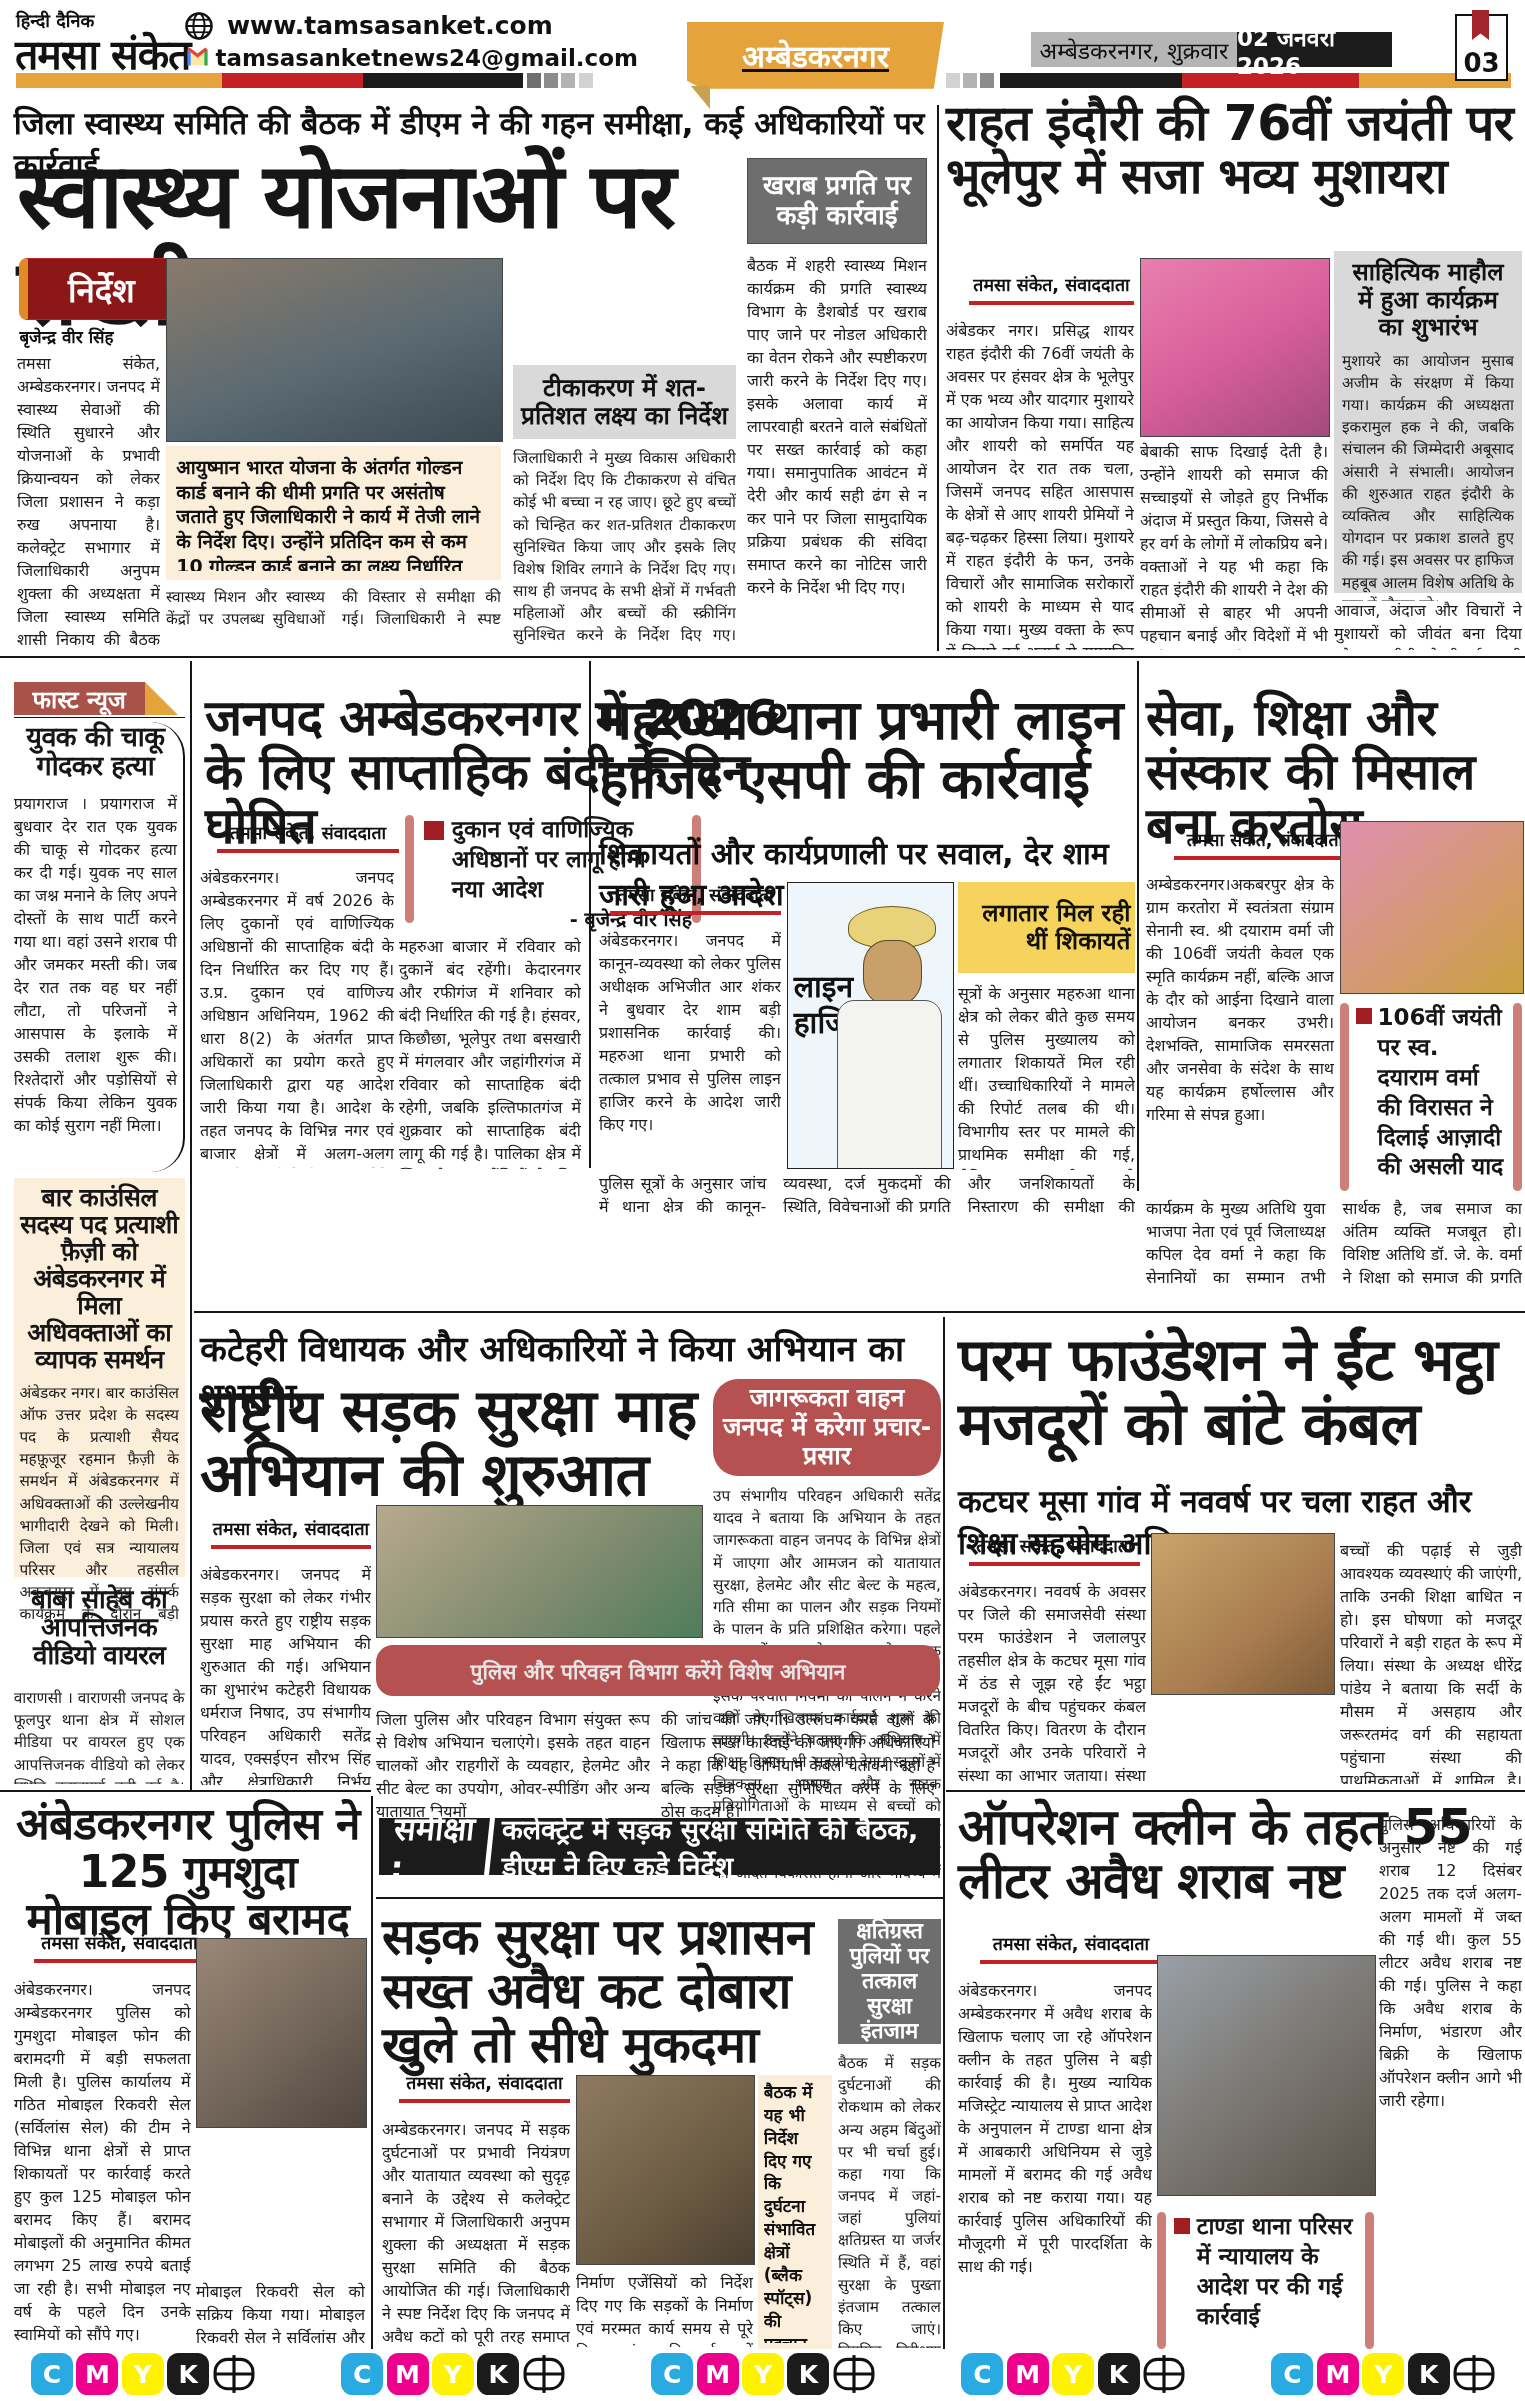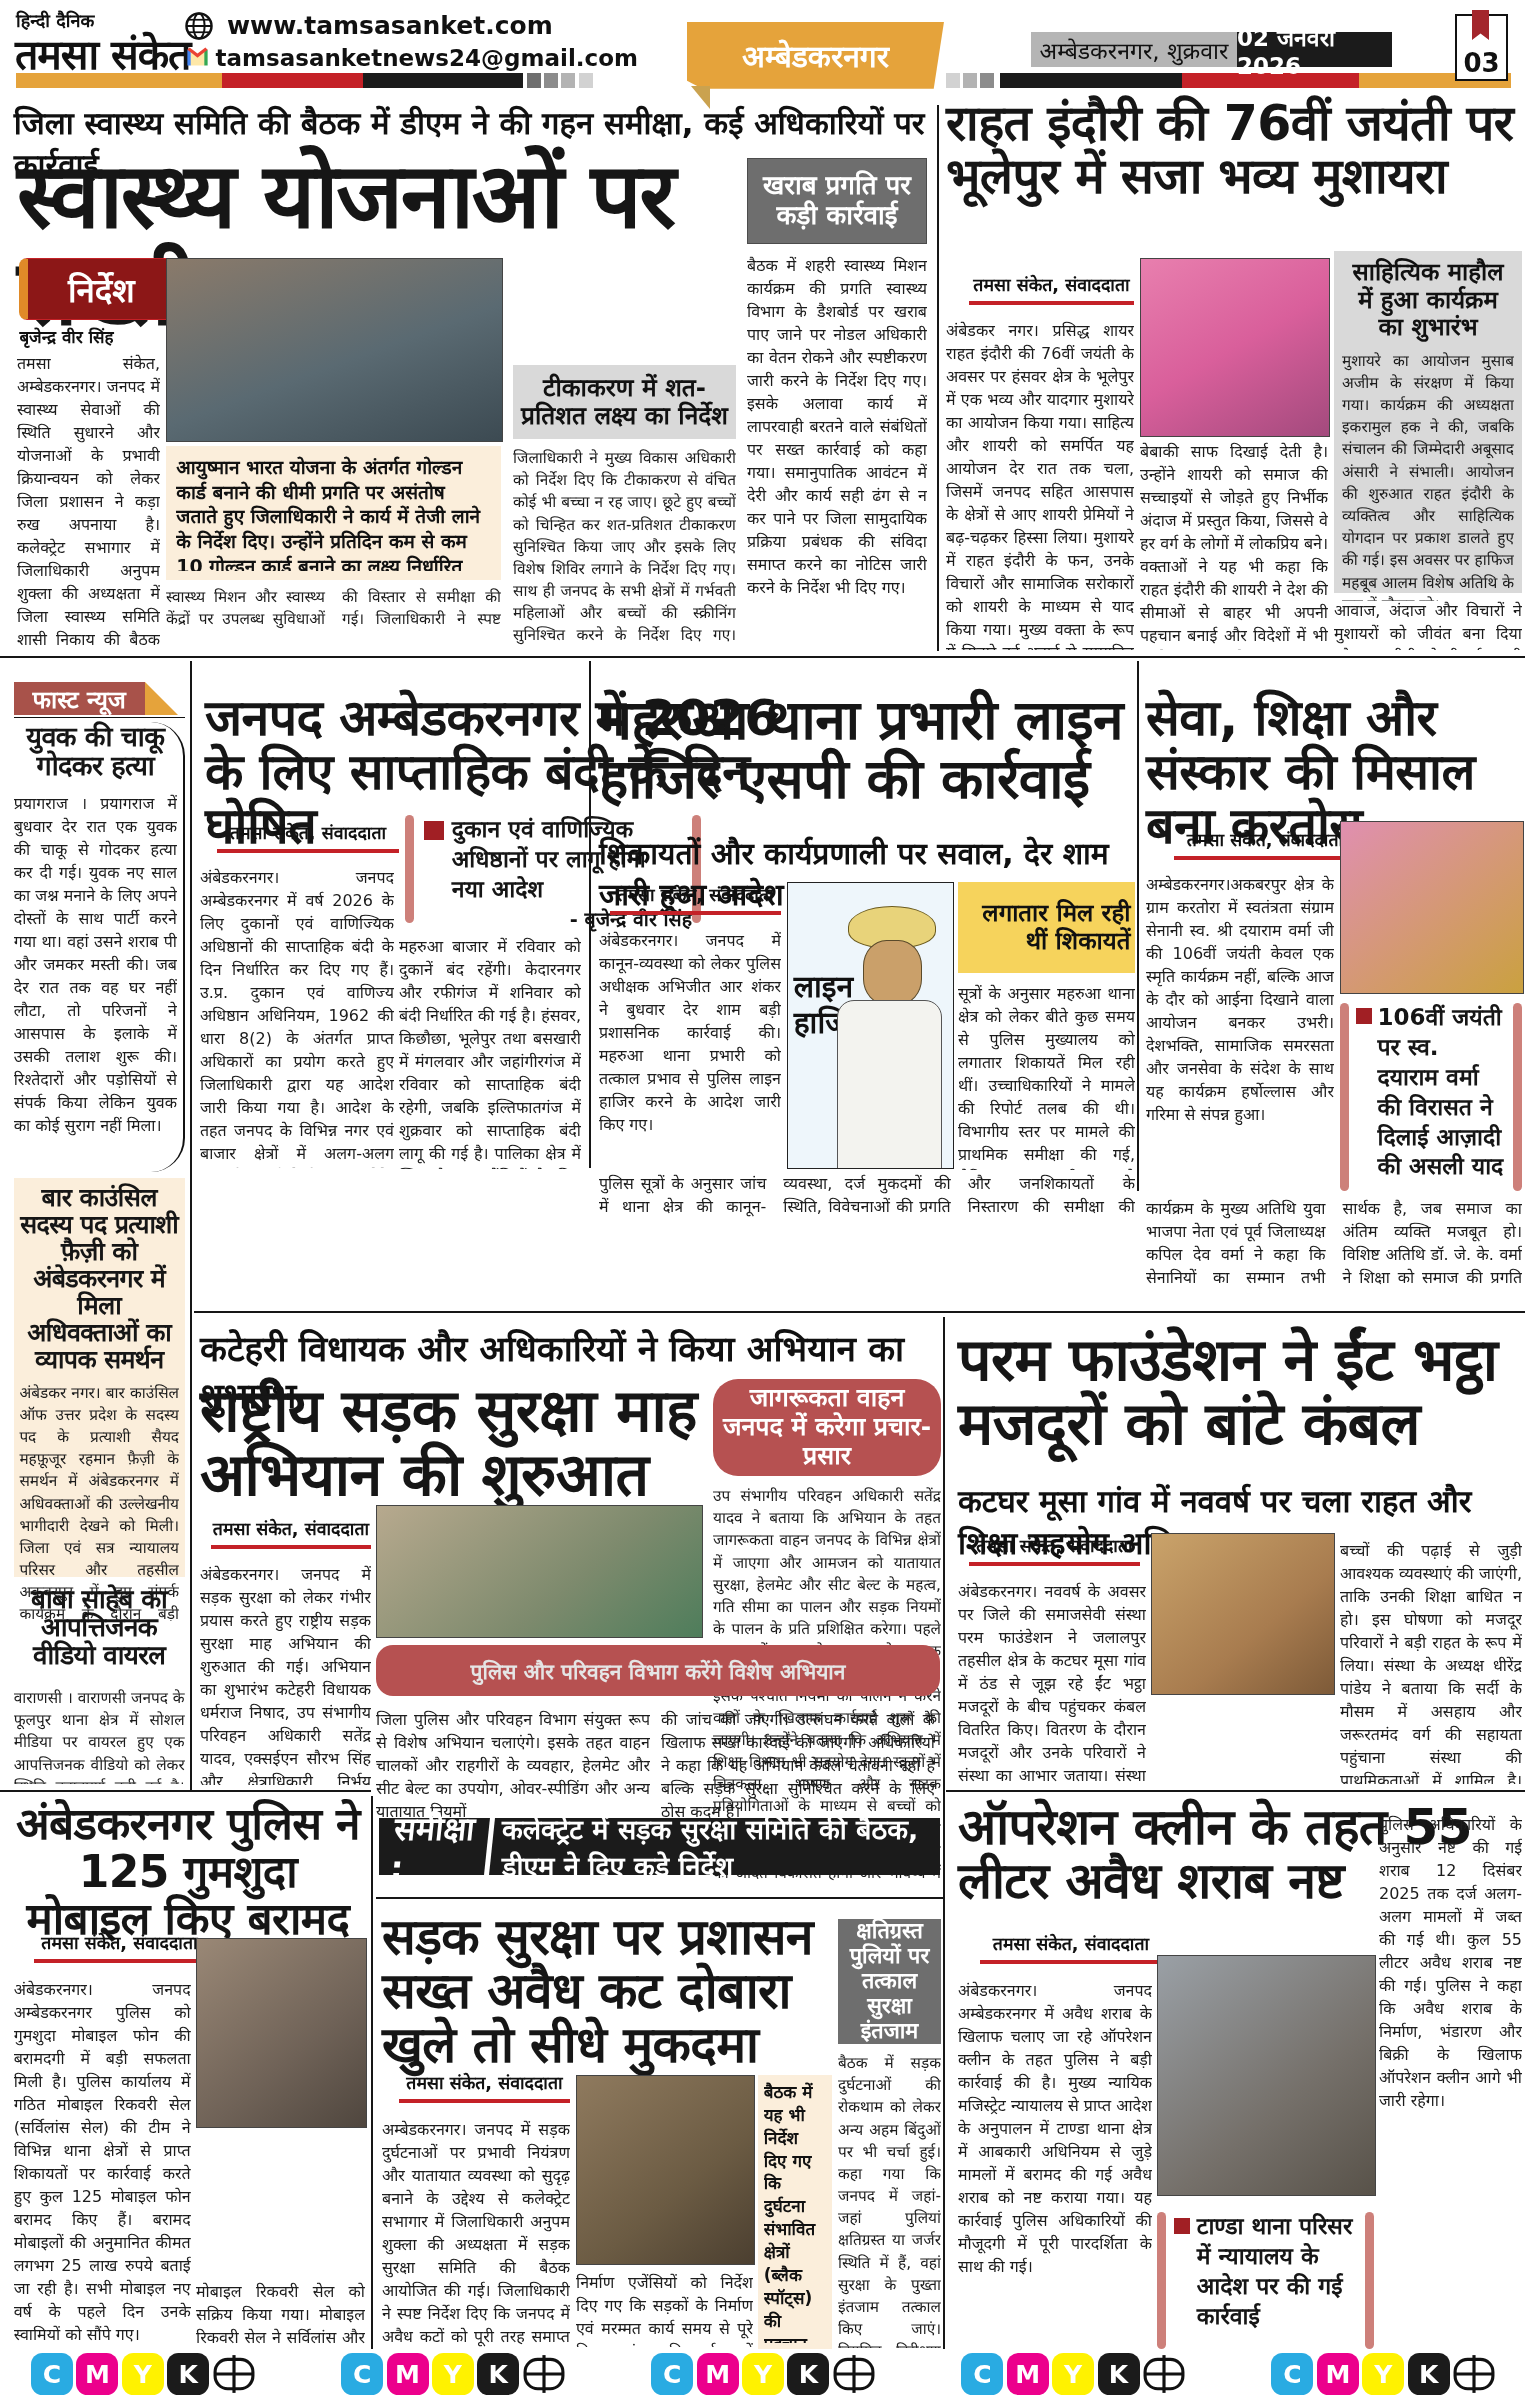--- a/index.html
+++ b/index.html
@@ -71,21 +71,21 @@
   <div class="abs" style="left:579px;top:73px;width:13.7px;height:15px;background:#d2d2d2;" data-name="strip-gray-4"></div>
 
   <div class="abs" style="left:946px;top:73px;width:13.7px;height:15px;background:#d2d2d2;" data-name="strip-gray-5"></div>
   <div class="abs" style="left:963px;top:73px;width:13.7px;height:15px;background:#b3b3b3;" data-name="strip-gray-6"></div>
   <div class="abs" style="left:980px;top:73px;width:13.7px;height:15px;background:#8c8c8c;" data-name="strip-gray-7"></div>
   <div class="abs" style="left:1000px;top:73px;width:182px;height:15px;background:#1B1B1B;" data-name="strip-black-right"></div>
   <div class="abs" style="left:1182px;top:73px;width:177px;height:15px;background:#C42127;" data-name="strip-red-right"></div>
   <div class="abs" style="left:1359px;top:73px;width:152px;height:15px;background:#E5A33B;" data-name="strip-yellow-right"></div>
 
   <div class="abs" style="left:687px;top:21.7px;width:257px;height:67px;background:#E5A33B;
-       clip-path:polygon(0 0,100% 0,96% 100%,6% 100%,0 88%);display:flex;align-items:center;justify-content:center;" data-name="edition-ribbon">
+       clip-path:polygon(0 0,100% 0,96% 100%,6% 100%,0 88%);display:flex;align-items:center;justify-content:center;text-decoration:underline;" data-name="edition-ribbon">
     <span style="color:#fff;font-size:30px;font-weight:bold;" data-name="edition-ribbon-label">अम्बेडकरनगर</span>
   </div>
   <div class="abs" style="left:691px;top:86px;width:0;height:0;border-left:19.4px solid transparent;border-top:23px solid #caa24f;" data-name="edition-ribbon-tail"></div>
 
   <div class="abs" style="left:1031px;top:32px;width:206px;height:35px;background:#b5b5b5;display:flex;align-items:center;justify-content:center;" data-name="dateline-place-box">
     <span style="font-size:23px;font-weight:normal;color:#111;" data-name="dateline-place">अम्बेडकरनगर, शुक्रवार</span>
   </div>
   <div class="abs" style="left:1237px;top:32px;width:155px;height:35px;background:#1B1B1B;display:flex;align-items:center;justify-content:center;" data-name="dateline-date-box">
     <span style="font-size:23px;font-weight:bold;color:#fff;" data-name="dateline-date">02 जनवरी 2026</span>
   </div>

